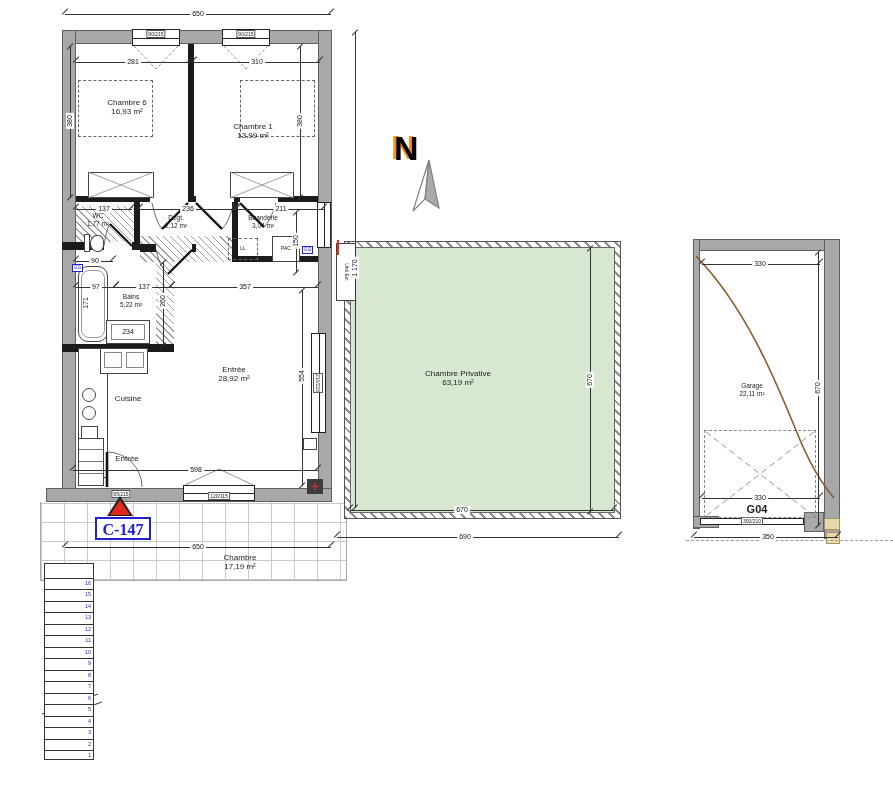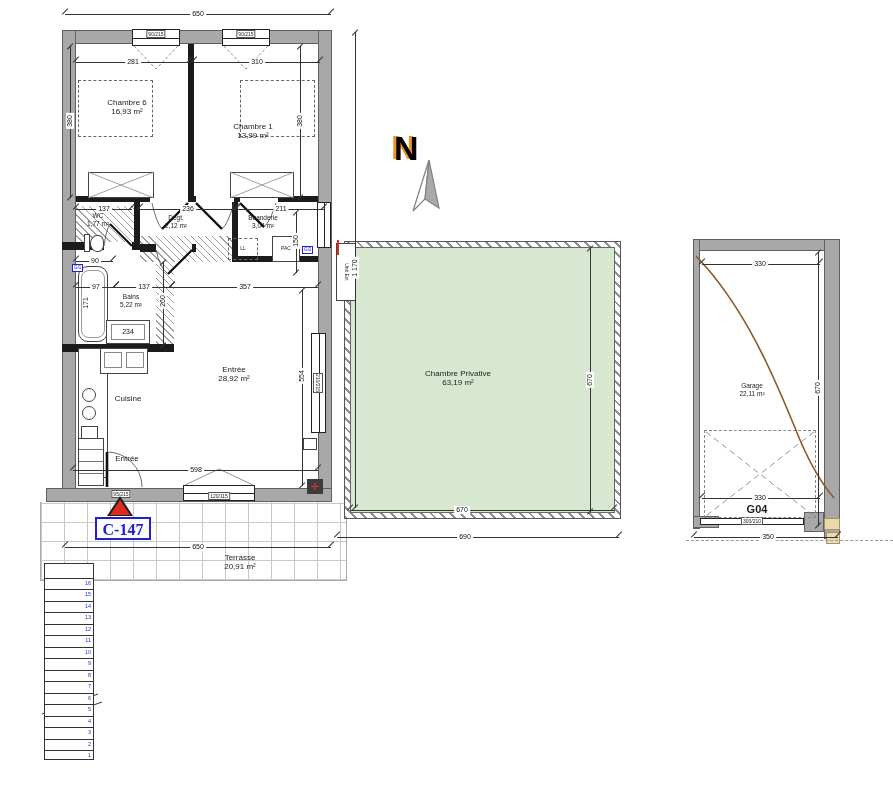--- a/index.html
+++ b/index.html
@@ -281,22 +281,22 @@
     <span>Cuisine</span>
   </div>
   <div class="rlab" style="left:127px;top:458px;">
     <span>Entrée</span>
   </div>
   <div class="rlab" style="left:458px;top:378px;">
     <span>Chambre Privative</span><br>
     <span>63,19 m²</span>
   </div>
   <div class="rlab" style="left:240px;top:562px;">
-    <span>Terrasse</span><br>
-    <span>20,91 m²</span>
+    <span>Chambre</span><br>
+    <span>17,19 m²</span>
   </div>
   <div class="rlab small" style="left:752px;top:389px;">
     <span>Garage</span><br>
     <span>22,11 m²</span>
   </div>
   <div class="rlab" style="left:757px;top:509px;font-weight:bold;font-size:11px;">G04</div>
 
   <div id="unit-triangle-outline"></div>
   <div id="unit-triangle"></div>
   <div id="unit-badge">C-147</div>

